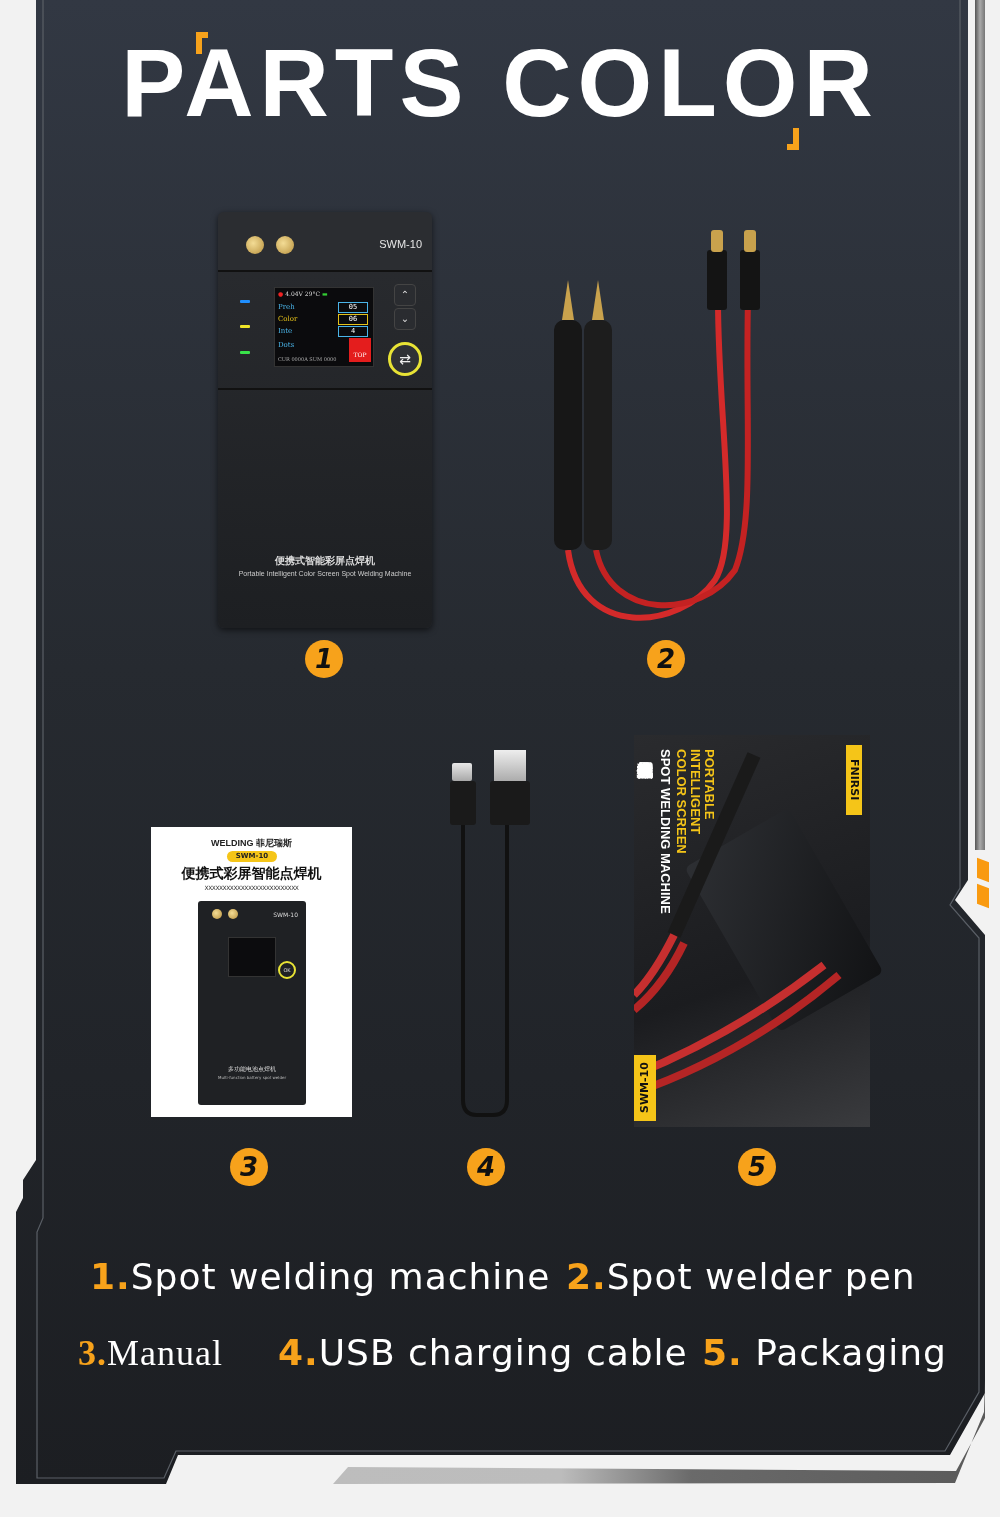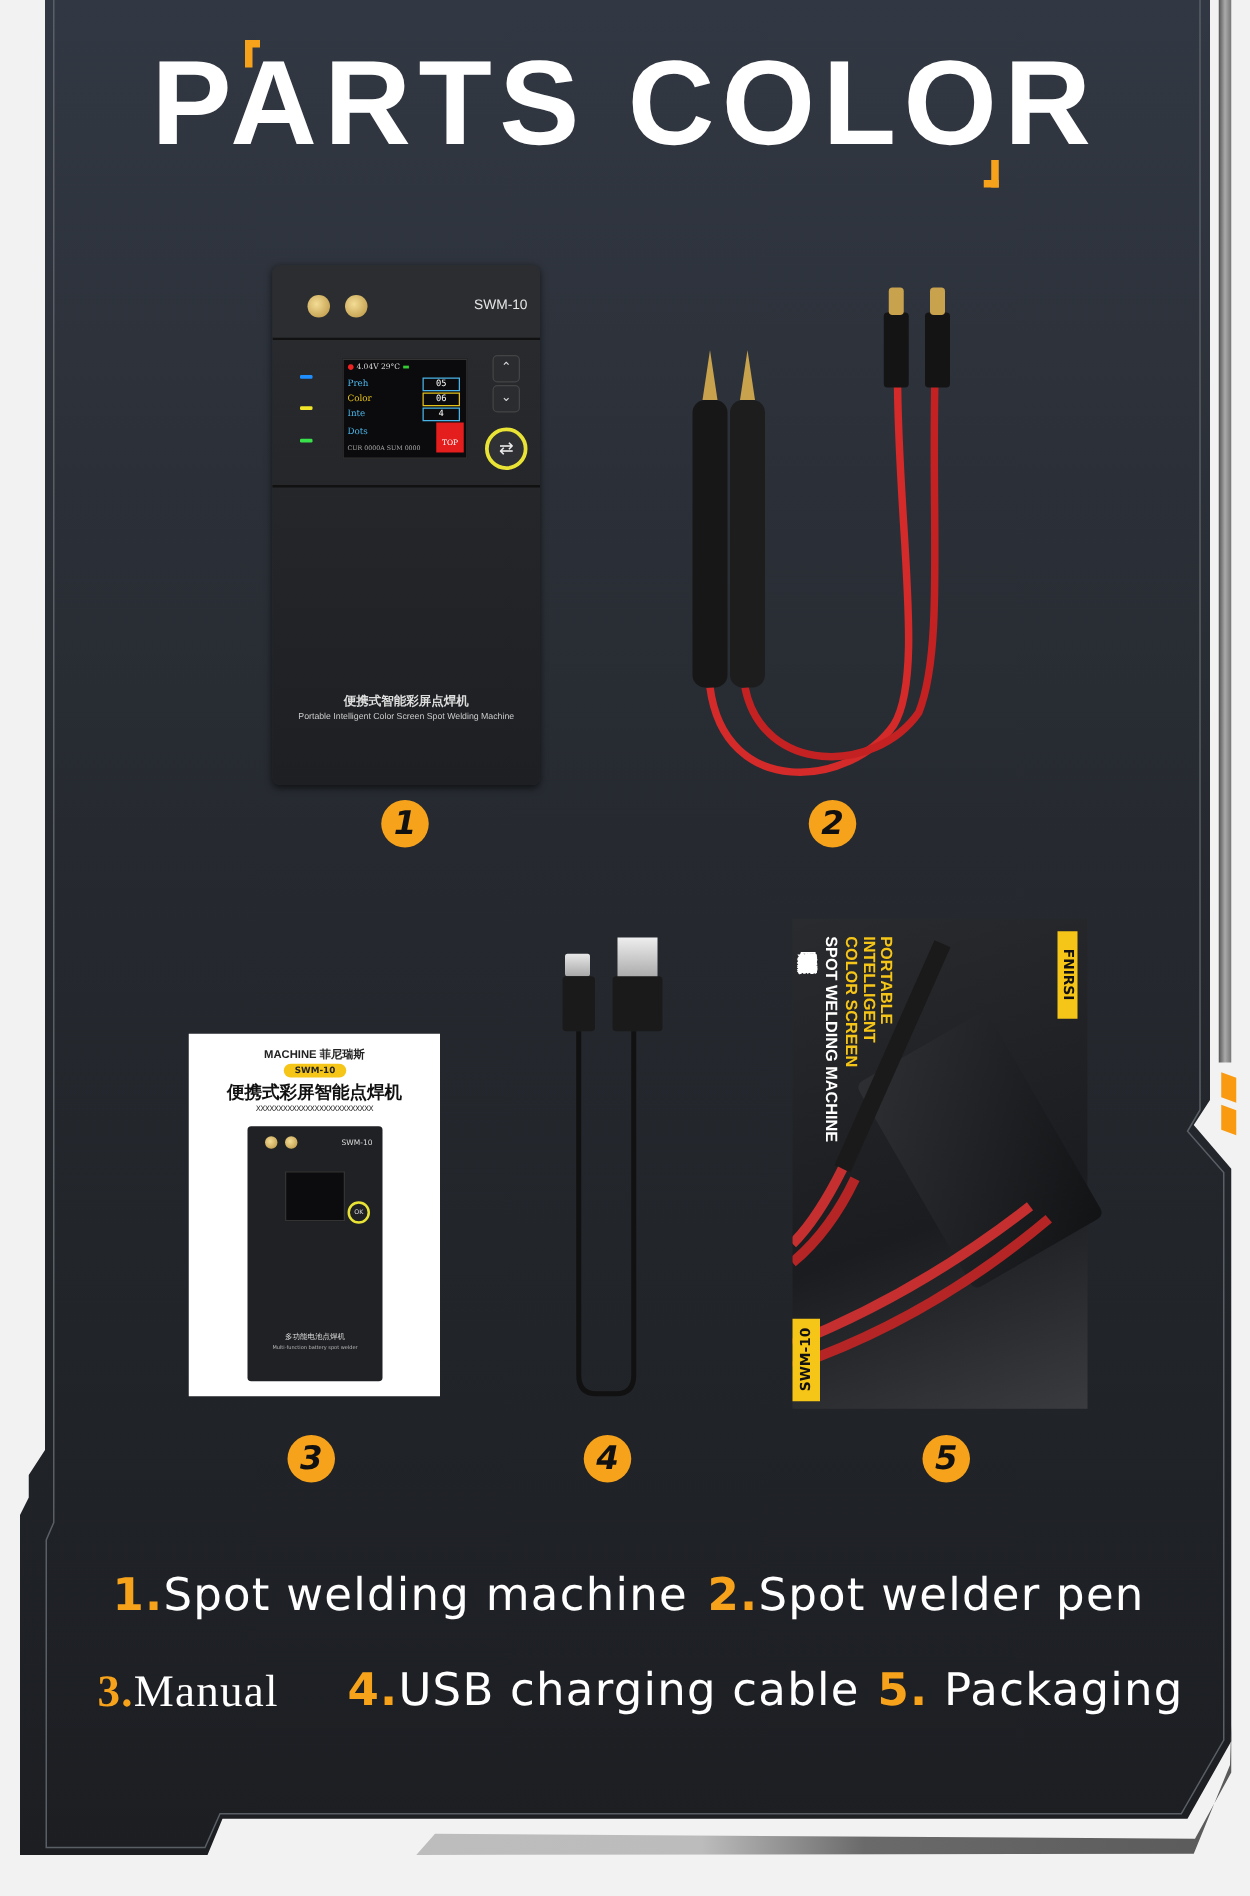--- a/index.html
+++ b/index.html
@@ -144,21 +144,21 @@
   <rect x="171" y="10" width="12" height="22" rx="3" fill="#c9a24d"></rect>
   <rect x="204" y="10" width="12" height="22" rx="3" fill="#c9a24d"></rect>
   <rect x="14" y="100" width="28" height="230" rx="10" fill="#171717"></rect>
   <rect x="44" y="100" width="28" height="230" rx="10" fill="#1d1d1d"></rect>
   <polygon points="22,100 34,100 28,60" fill="#c9a24d"></polygon>
   <polygon points="52,100 64,100 58,60" fill="#c9a24d"></polygon>
 </svg>
 <div class="badge" style="left:647px;top:640px;">2</div>
 
 <div class="manual">
-  <div class="man-brand">MACHINE 菲尼瑞斯</div>
+  <div class="man-brand">WELDING 菲尼瑞斯</div>
   <div class="man-model">SWM-10</div>
   <div class="man-cn">便携式彩屏智能点焊机</div>
   <div class="man-x">XXXXXXXXXXXXXXXXXXXXXXXXXX</div>
   <div class="man-dev">
     <div class="terminal" style="left:14px;top:8px;width:10px;height:10px;"></div>
     <div class="terminal" style="left:30px;top:8px;width:10px;height:10px;"></div>
     <div class="abs" style="right:8px;top:10px;color:#ddd;font-size:6px;">SWM-10</div>
     <div class="abs" style="left:30px;top:36px;width:46px;height:38px;background:#0c0c0e;border:1px solid #333;"></div>
     <div class="abs" style="left:80px;top:60px;width:14px;height:14px;border-radius:50%;border:2px solid #e8e335;color:#ddd;font-size:5px;text-align:center;line-height:14px;">OK</div>
     <div class="abs" style="left:0;width:108px;top:164px;text-align:center;color:#ddd;font-size:6px;">多功能电池点焊机</div>

